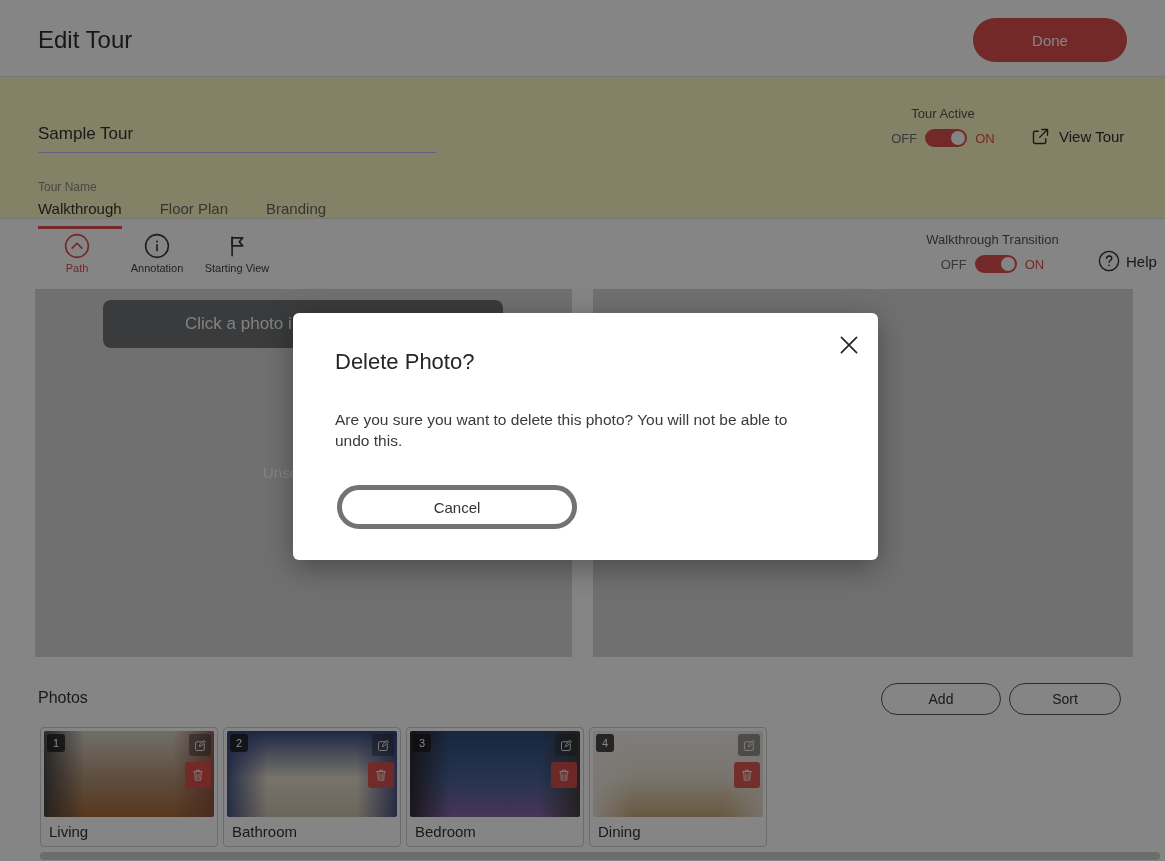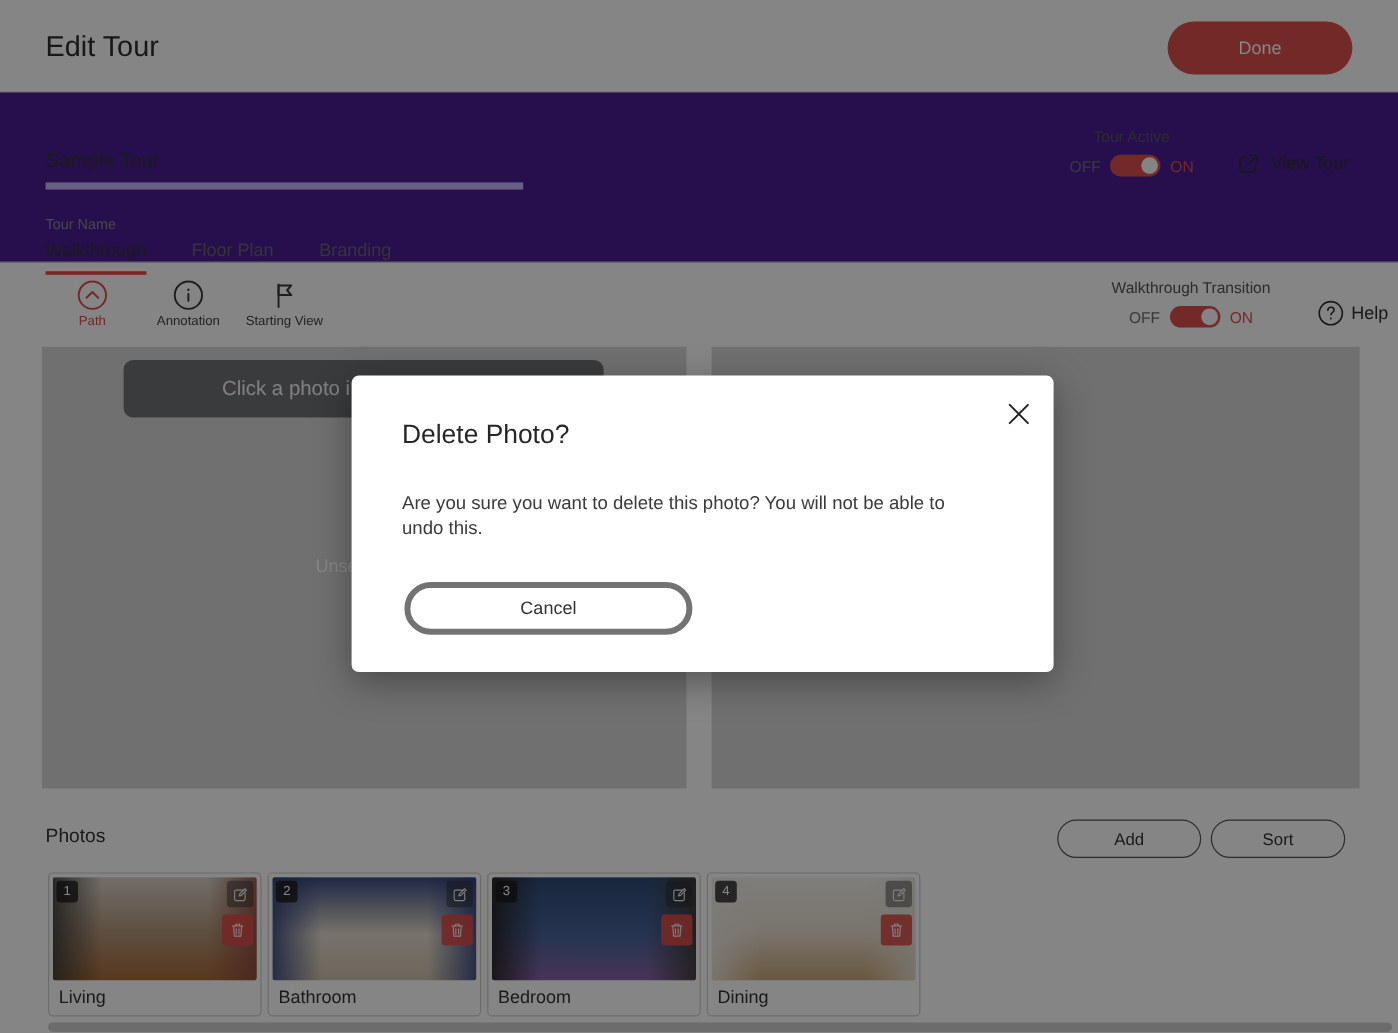--- a/index.html
+++ b/index.html
@@ -6,24 +6,24 @@
   .app{position:relative;width:1165px;height:861px;background:#fff;overflow:hidden;
        font-family:"Liberation Sans","DejaVu Sans",sans-serif;color:#333;}
 
   
   .hdr{position:absolute;top:0;left:0;right:0;height:76px;background:#fff;border-bottom:1px solid #e4e4e4;}
   .hdr-title{position:absolute;left:38px;top:26px;font-size:24px;color:#2e2e2e;}
   .done-btn{position:absolute;right:38px;top:18px;width:154px;height:44px;border:none;border-radius:22px;
             background:var(--accent);color:#fff;font-size:15px;cursor:pointer;font-family:inherit;}
 
   
-  .meta{position:absolute;top:77px;left:0;right:0;height:141px;background:#4c1d95;border-bottom:1px solid #e4e4e4;}
+  .meta{position:absolute;top:77px;left:0;right:0;height:141px;background:#fef9c3;border-bottom:1px solid #e4e4e4;}
   .tname-label{position:absolute;left:38px;top:103px;font-size:12px;color:#8a8a8a;}
   .tname-input{position:absolute;left:38px;top:124px;width:398px;font-size:17px;color:#333;background:transparent;
-               border:none;border-bottom:6px solid #c4b5fd;padding:0 0 8px 0;font-family:inherit;outline:none;}
+               border:none;border-bottom:1px solid #c4b5fd;padding:0 0 8px 0;font-family:inherit;outline:none;}
   .tactive{position:absolute;left:878px;top:106px;width:130px;display:flex;flex-direction:column;align-items:center;gap:8px;}
   .tog-label{font-size:13px;color:#555;}
   .tog-row{display:flex;align-items:center;gap:8px;}
   .tog-off{font-size:13px;color:#6e6e6e;}
   .tog-on{font-size:13px;color:var(--accent);}
   .toggle{width:42px;height:18px;border-radius:9px;background:var(--accent);position:relative;cursor:pointer;}
   .toggle .knob{position:absolute;right:2px;top:2px;width:14px;height:14px;border-radius:50%;background:#fdfdfd;}
   .view-tour{position:absolute;left:1030px;top:126px;display:flex;align-items:center;gap:8px;cursor:pointer;}
   .view-tour svg{width:21px;height:21px;stroke:#2f2f2f;}
   .view-tour span{font-size:15px;color:#2f2f2f;}

